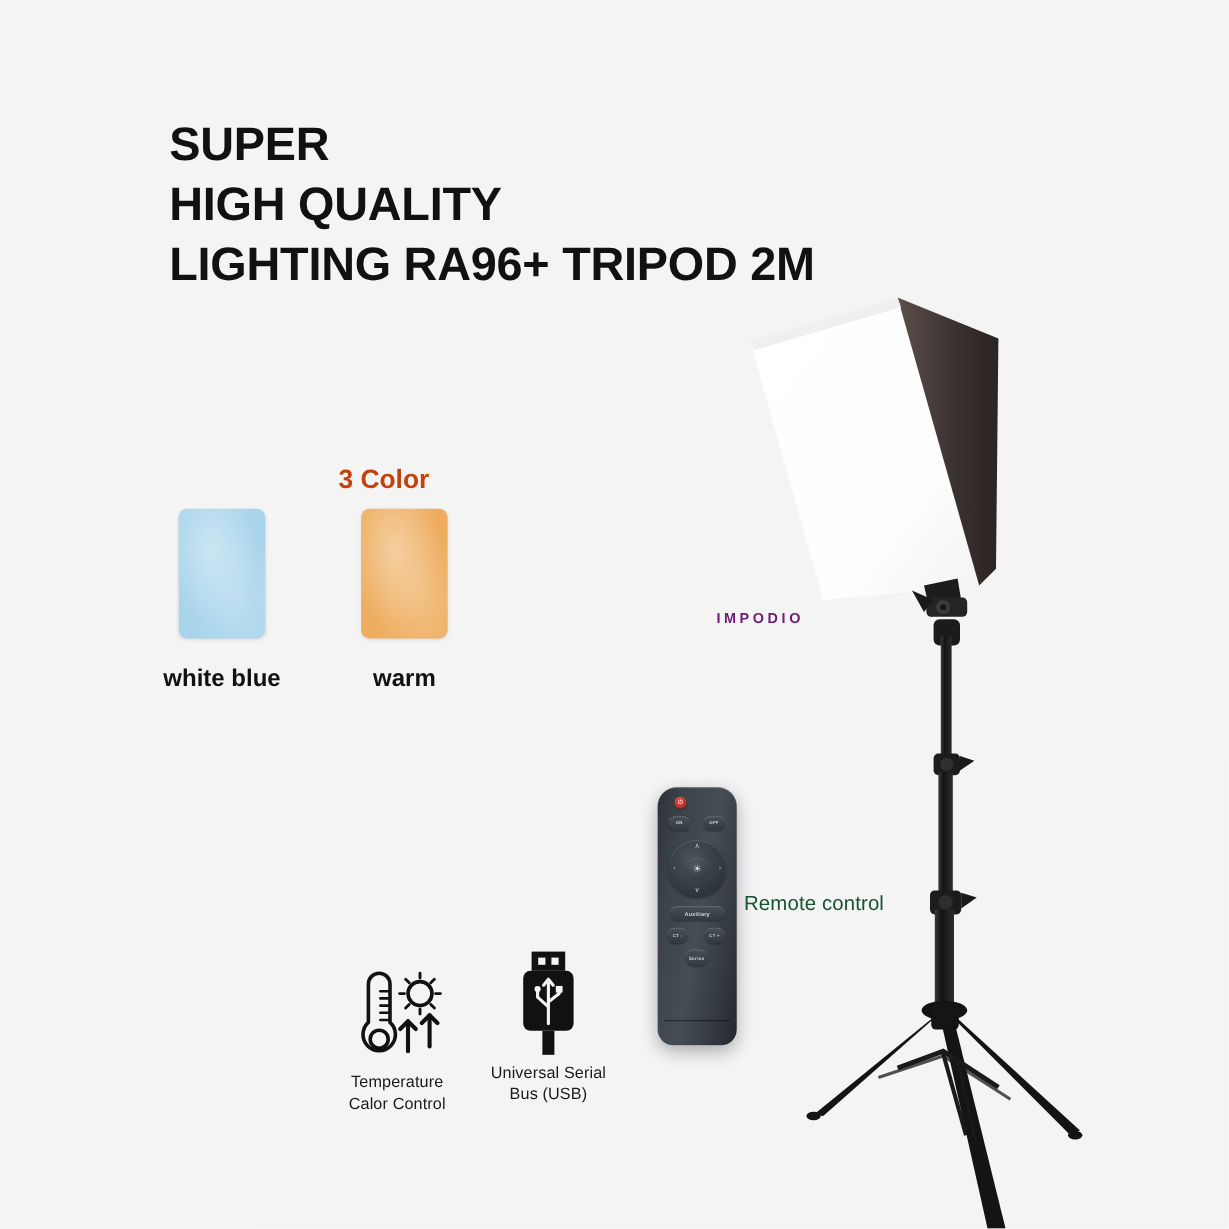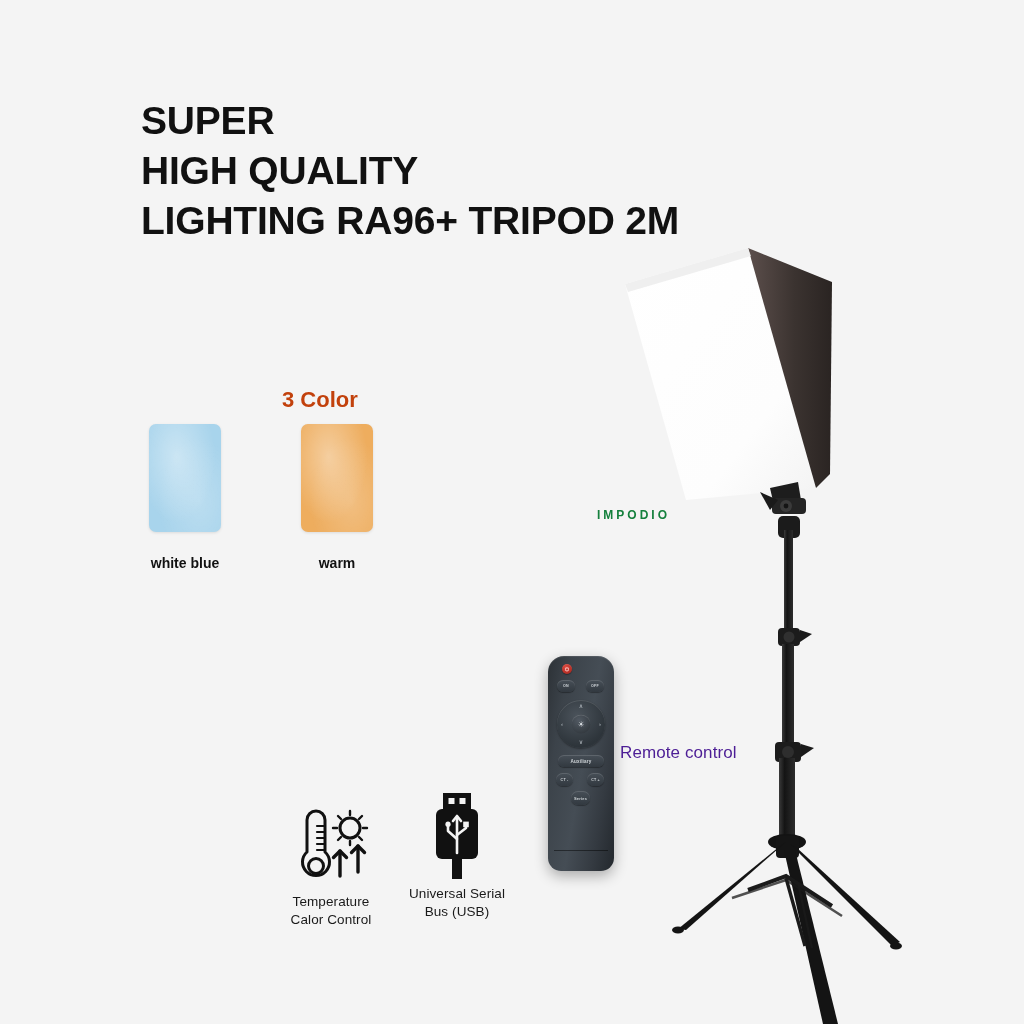--- a/index.html
+++ b/index.html
@@ -78,21 +78,21 @@
     inset: 0;
     border-radius: 7px;
     background:
       radial-gradient(ellipse at 38% 30%, rgba(255,255,255,0.40), rgba(255,255,255,0) 62%),
       radial-gradient(ellipse at 70% 72%, rgba(255,255,255,0.22), rgba(255,255,255,0) 58%);
     pointer-events: none;
   }
   .swatch-label {
     margin-top: 23px;
     font-weight: 700;
-    font-size: 14px;
+    font-size: 20px;
     color: #111111;
     white-space: nowrap;
   }
 
   
   .features {
     position: absolute;
     left: 104px;
     top: 806px;
     width: 440px;
@@ -211,21 +211,21 @@
   .rbtn.aux  { left: 10px; top: 99px; width: 46px; height: 12px; font-size: 4.6px; }
   .rbtn.ctm  { left: 8px;  top: 117px; width: 17px; height: 13px; }
   .rbtn.ctp  { left: 39px; top: 117px; width: 17px; height: 13px; }
   .rbtn.ser  { left: 23px; top: 135px; width: 19px; height: 14px; font-size: 4px; }
 
   .remote-caption {
     position: absolute;
     left: 620px;
     top: 743px;
     font-size: 17px;
-    color: #4c1d95;
+    color: #14532d;
     letter-spacing: 0.1px;
     white-space: nowrap;
   }
 
   
   .watermark {
     position: absolute;
     left: 597px;
     top: 508px;
     font-size: 12px;
@@ -363,21 +363,21 @@
       <div class="rbtn aux">Auxiliary</div>
       <div class="rbtn ctm">CT -</div>
       <div class="rbtn ctp">CT +</div>
       <div class="rbtn ser">Series</div>
 
     </div>
   </div>
 
   <div class="remote-caption">Remote control</div>
 
-  <div class="watermark" style="color: #15803d;">IMPODIO</div>
+  <div class="watermark" style="color: #701a75;">IMPODIO</div>
 
   <div class="product">
     <svg width="404" height="794" viewBox="0 0 404 794">
       <defs>
         <linearGradient id="faceGrad" x1="0" y1="0" x2="1" y2="1">
           <stop offset="0%" stop-color="#ffffff"></stop>
           <stop offset="70%" stop-color="#fdfdfd"></stop>
           <stop offset="100%" stop-color="#f3f3f3"></stop>
         </linearGradient>
         <linearGradient id="trimGrad" x1="0" y1="0" x2="1" y2="0">

